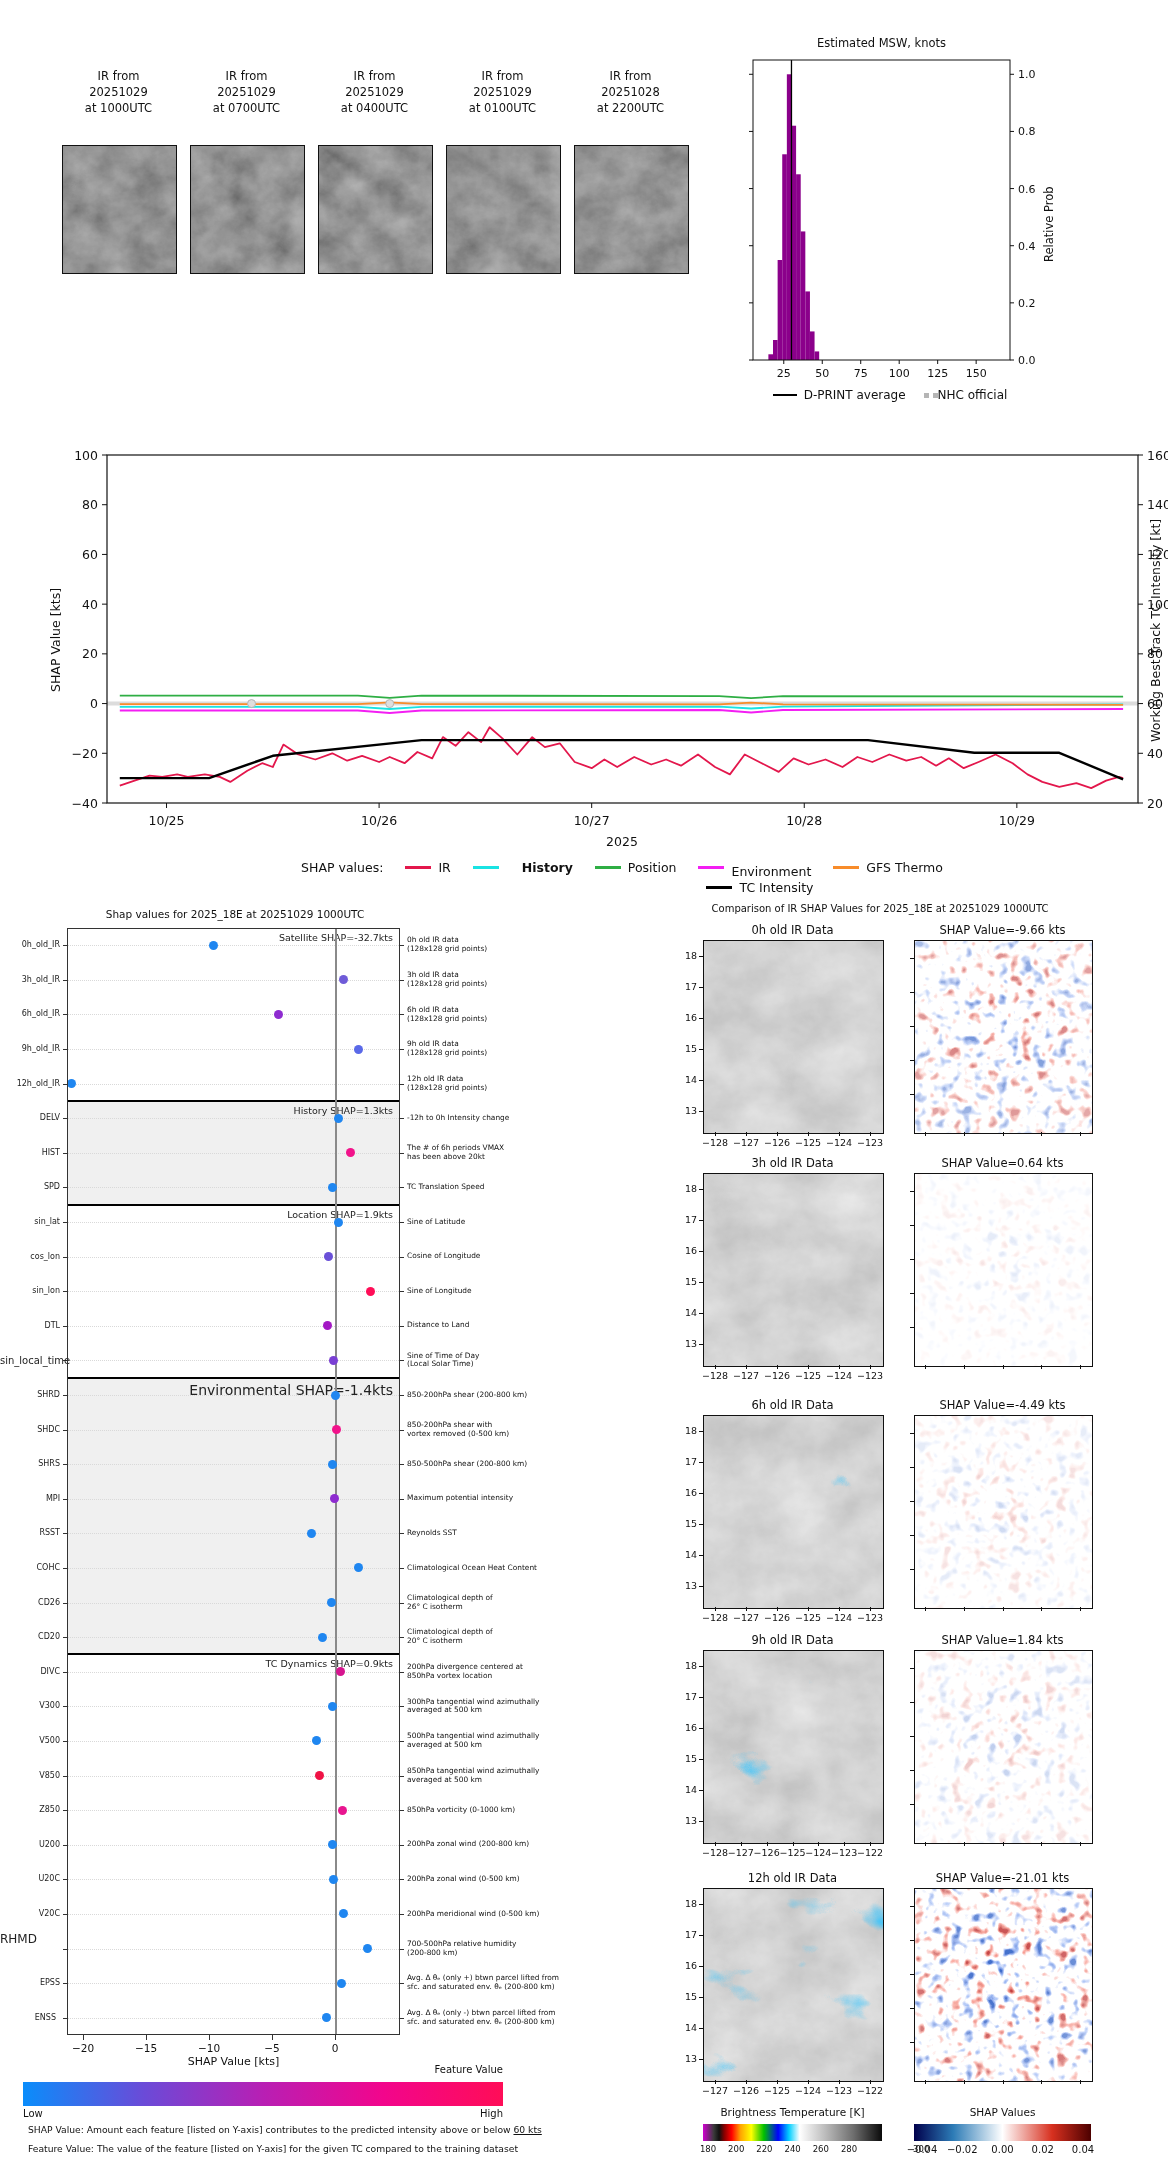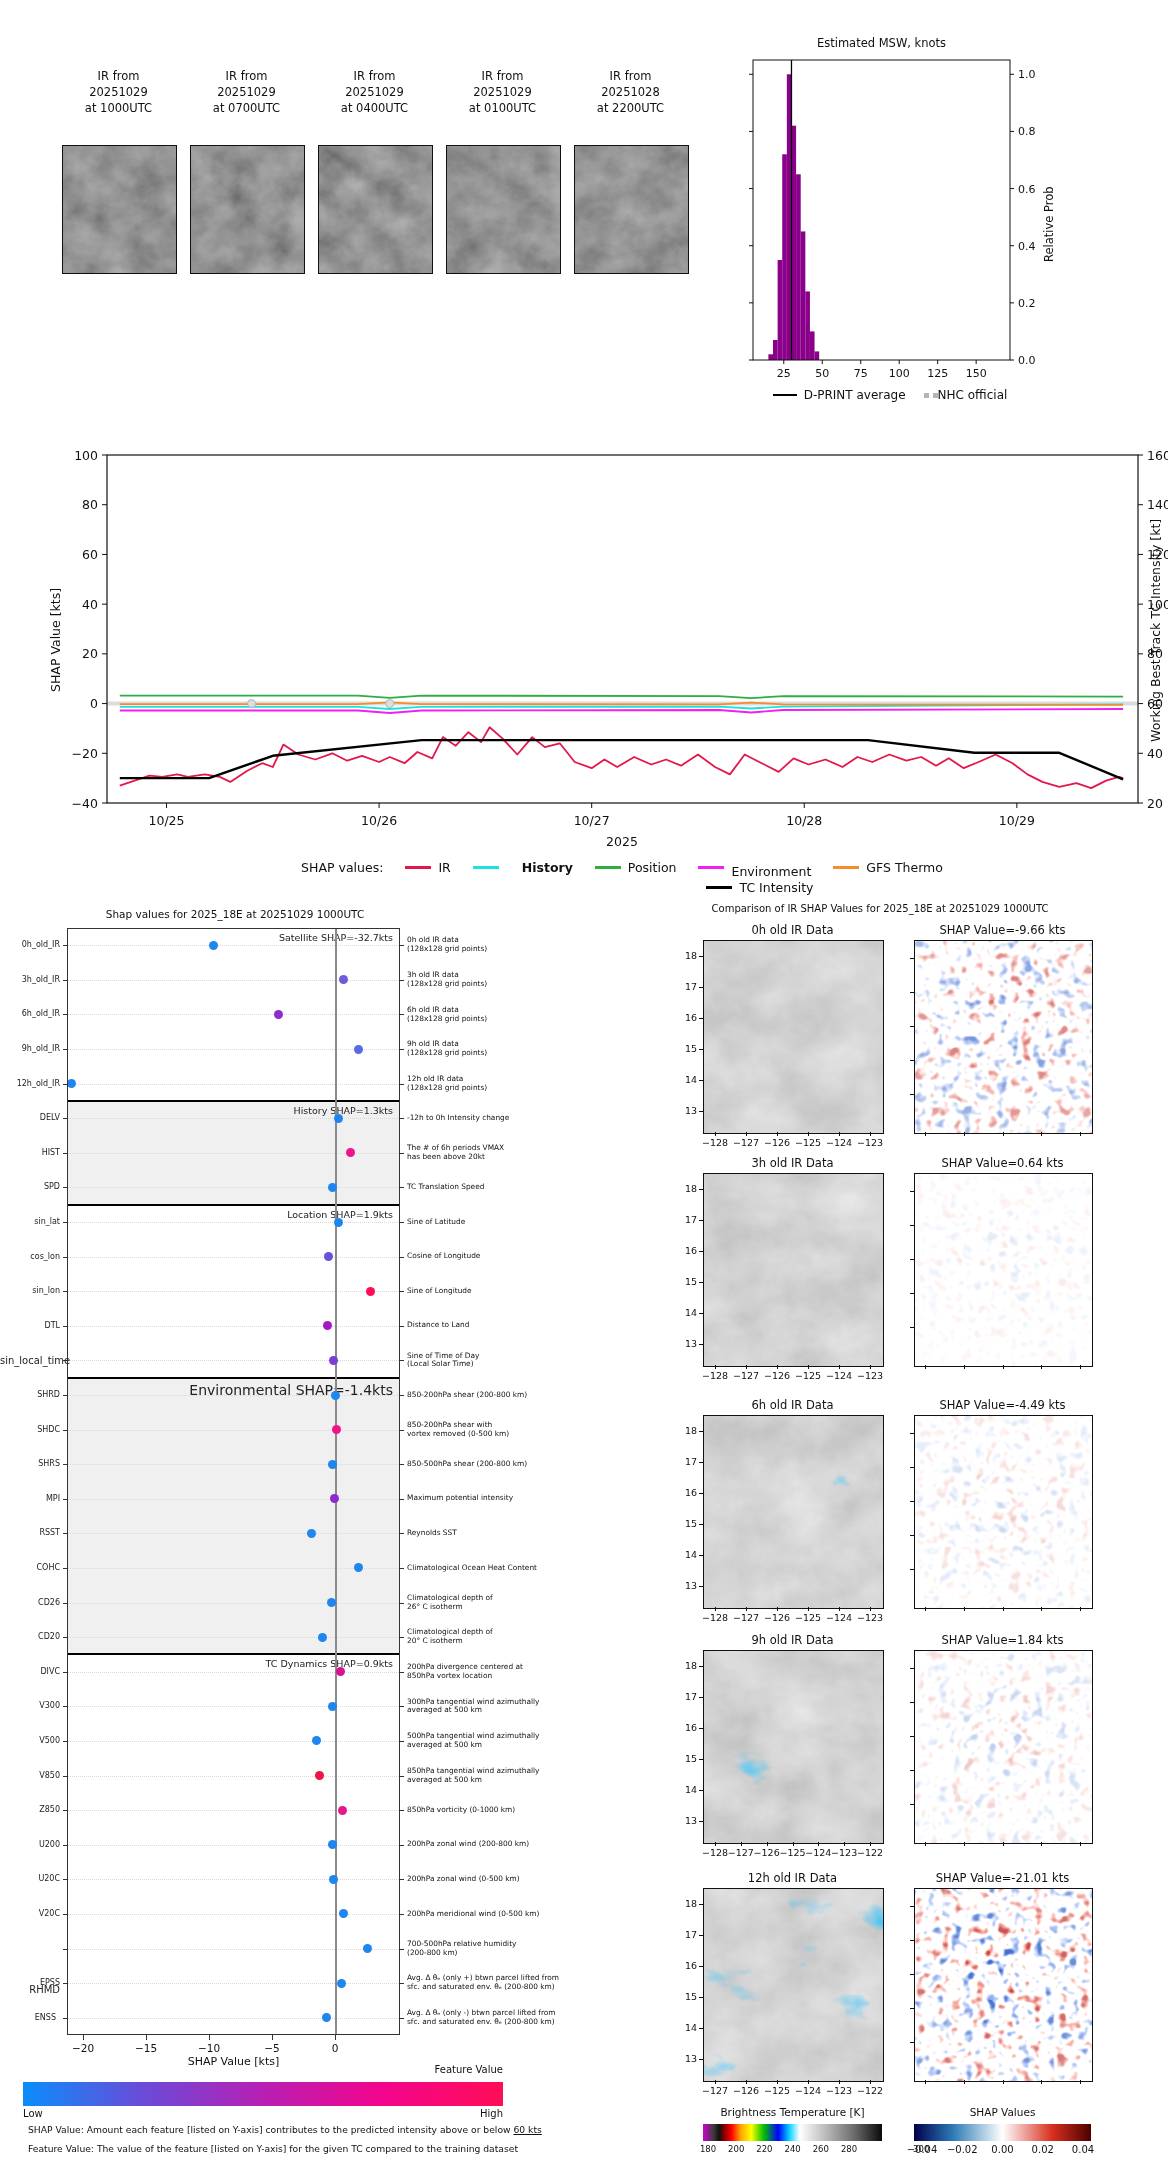--- a/index.html
+++ b/index.html
@@ -445,21 +445,21 @@
     <div style="position: absolute; left: 0px; top: 1874.33px; width: 60px; font-size: 8px; text-align: right; color: rgb(34, 34, 34);">U20C</div>
     <div style="position: absolute; left: 400px; top: 1879.33px; width: 4px; height: 1px; background: rgb(51, 51, 51);"></div>
     <div class="pre" style="position: absolute; left: 407px; top: 1874.93px; width: 182px; font-size: 7.4px; line-height: 1.2; color: rgb(17, 17, 17);">200hPa zonal wind (0-500 km)</div>
     <div style="position: absolute; left: 68px; top: 1913.92px; width: 331px; height: 0px; border-top: 1px dotted rgb(217, 217, 217);"></div>
     <div style="position: absolute; left: 63px; top: 1913.92px; width: 4px; height: 1px; background: rgb(51, 51, 51);"></div>
     <div style="position: absolute; left: 0px; top: 1908.92px; width: 60px; font-size: 8px; text-align: right; color: rgb(34, 34, 34);">V20C</div>
     <div style="position: absolute; left: 400px; top: 1913.92px; width: 4px; height: 1px; background: rgb(51, 51, 51);"></div>
     <div class="pre" style="position: absolute; left: 407px; top: 1909.52px; width: 182px; font-size: 7.4px; line-height: 1.2; color: rgb(17, 17, 17);">200hPa meridional wind (0-500 km)</div>
     <div style="position: absolute; left: 68px; top: 1948.52px; width: 331px; height: 0px; border-top: 1px dotted rgb(217, 217, 217);"></div>
     <div style="position: absolute; left: 63px; top: 1948.52px; width: 4px; height: 1px; background: rgb(51, 51, 51);"></div>
-    <div style="position: absolute; left: 0px; top: 1984px; width: 60px; font-size: 10px; text-align: right; color: rgb(34, 34, 34);">RHMD</div>
+    <div style="position: absolute; left: 0px; top: 1932px; width: 60px; font-size: 12px; color: rgb(34, 34, 34);">RHMD</div>
     <div style="position: absolute; left: 400px; top: 1948.52px; width: 4px; height: 1px; background: rgb(51, 51, 51);"></div>
     <div class="pre" style="position: absolute; left: 407px; top: 1939.72px; width: 182px; font-size: 7.4px; line-height: 1.2; color: rgb(17, 17, 17);">700-500hPa relative humidity
 (200-800 km)</div>
     <div style="position: absolute; left: 68px; top: 1983.11px; width: 331px; height: 0px; border-top: 1px dotted rgb(217, 217, 217);"></div>
     <div style="position: absolute; left: 63px; top: 1983.11px; width: 4px; height: 1px; background: rgb(51, 51, 51);"></div>
     <div style="position: absolute; left: 0px; top: 1978.11px; width: 60px; font-size: 8px; text-align: right; color: rgb(34, 34, 34);">EPSS</div>
     <div style="position: absolute; left: 400px; top: 1983.11px; width: 4px; height: 1px; background: rgb(51, 51, 51);"></div>
     <div class="pre" style="position: absolute; left: 407px; top: 1974.31px; width: 182px; font-size: 7.4px; line-height: 1.2; color: rgb(17, 17, 17);">Avg. Δ θₑ (only +) btwn parcel lifted from
 sfc. and saturated env. θₑ (200-800 km)</div>
     <div style="position: absolute; left: 68px; top: 2017.7px; width: 331px; height: 0px; border-top: 1px dotted rgb(217, 217, 217);"></div>

